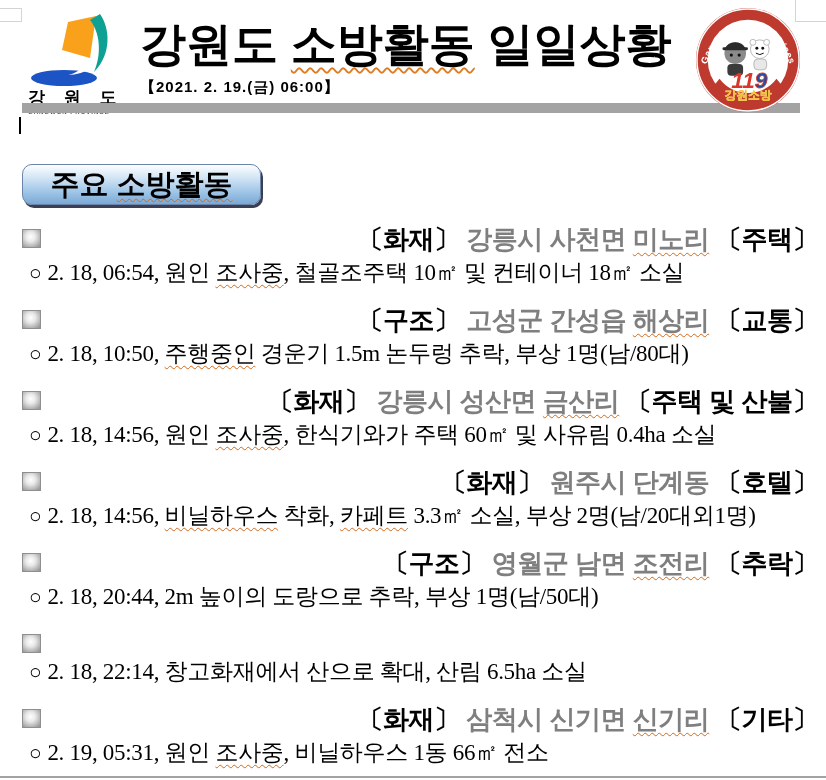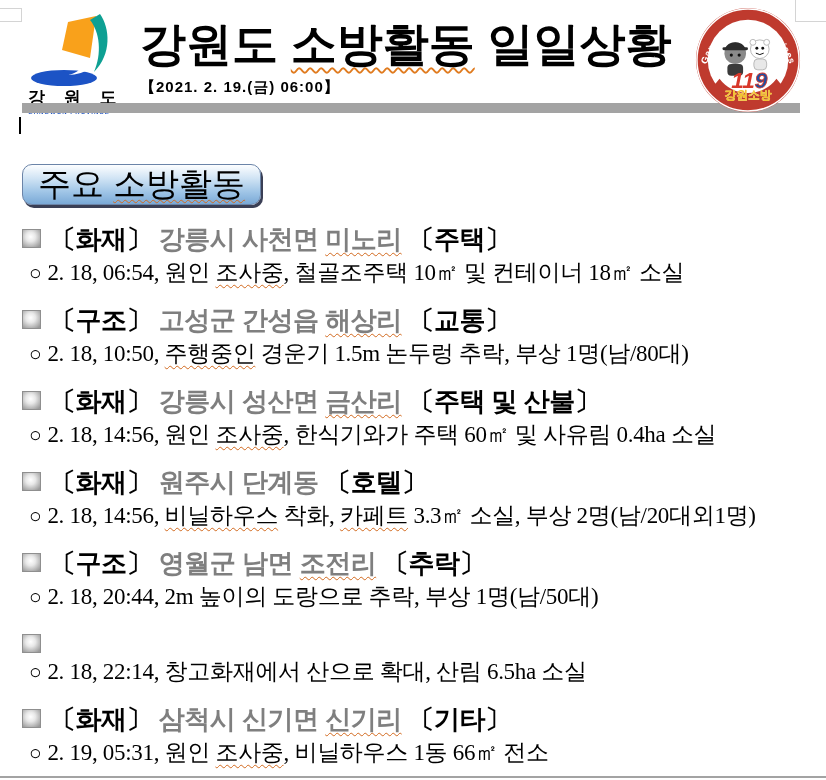--- a/index.html
+++ b/index.html
@@ -41,32 +41,32 @@
   
   .section-btn {
     position:absolute; left:22px; top:164px; width:239px; height:41px;
     border-radius:10px;
     background:linear-gradient(to bottom, #fdfeff 0%, #cfe3f4 35%, #9ec4e6 70%, #7aa9d6 100%);
     border:1px solid #6b84a8;
     box-shadow:2px 3px 0 #3a3f55;
     display:flex; align-items:center; justify-content:center;
   }
   .section-btn .label {
-    font-size:33px; font-weight:400; color:#000; white-space:nowrap;
+    font-size:29px; font-weight:700; color:#000; white-space:nowrap;
   }
   .section-btn .wavy-sec {
     text-decoration:underline; text-decoration-style:wavy;
     text-decoration-color:#d2691e; text-decoration-thickness:1px;
     text-underline-offset:4px;
   }
 
   
   .incident-list { position:absolute; left:22px; top:224px; width:796px; }
   .incident { margin-bottom:17px; }
-  .incident-heading { display:flex; align-items:flex-start; line-height:30px; }
+  .incident-heading { display:flex; align-items:flex-start; line-height:30px;justify-content:space-between; }
   .sq-bullet {
     flex:0 0 auto; width:19px; height:19px; margin:5px 9px 0 0;
     background:radial-gradient(circle at 45% 40%, #ffffff 0%, #e8e8e8 35%, #9a9a9a 90%);
     border:1px solid #8f8f8f;
   }
   .heading-text { font-size:26px; font-weight:800; white-space:nowrap; letter-spacing:-0.5px; }
   .seg-type, .seg-cat { color:#000; }
   .seg-loc, .seg-locu { color:#7f7f7f; }
   .seg-locu {
     text-decoration:underline; text-decoration-style:wavy;

